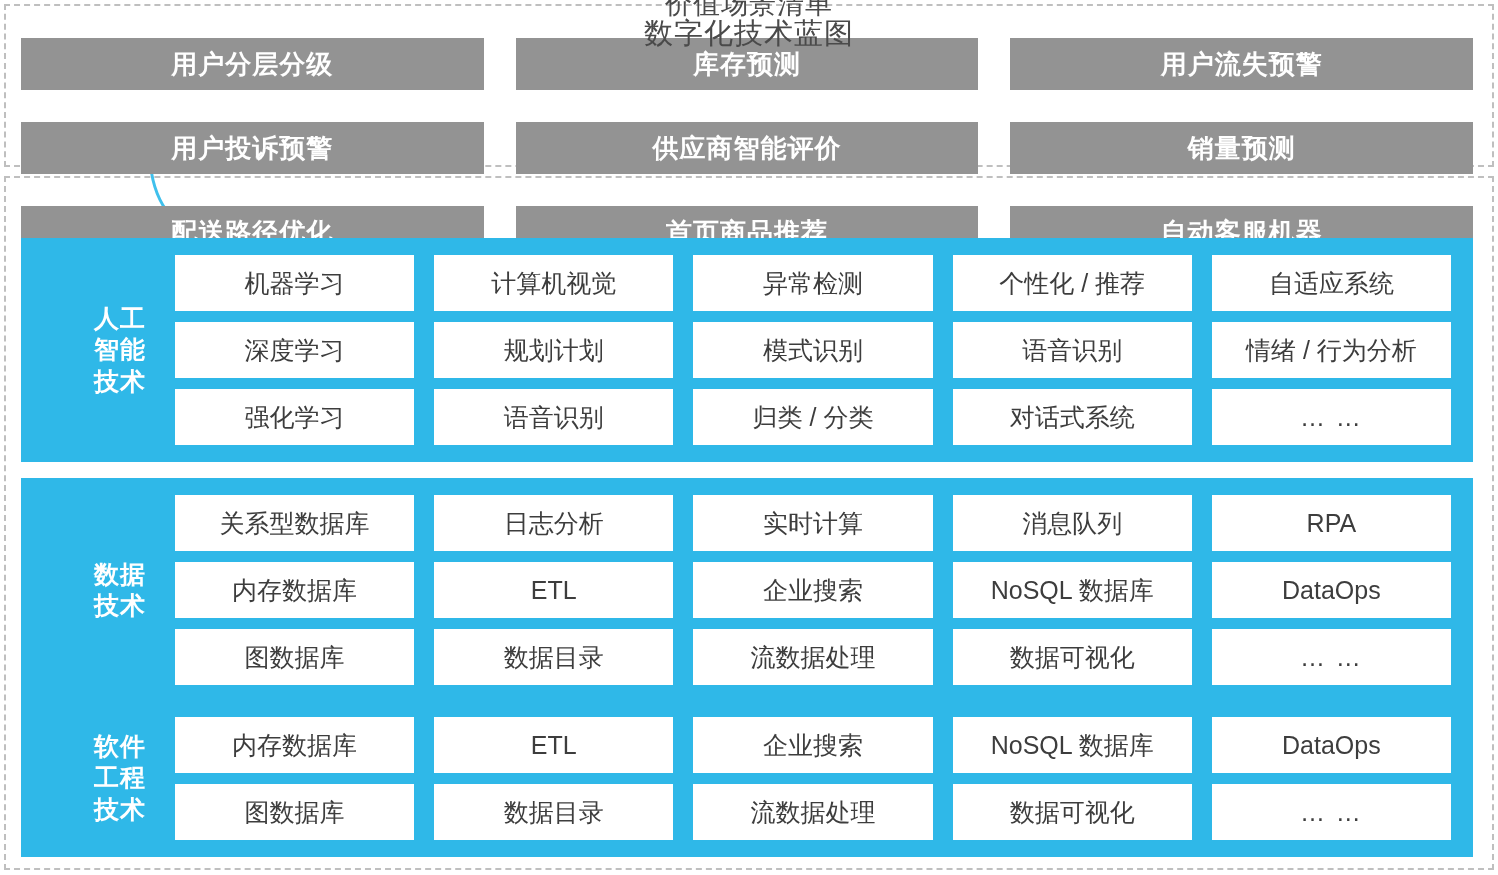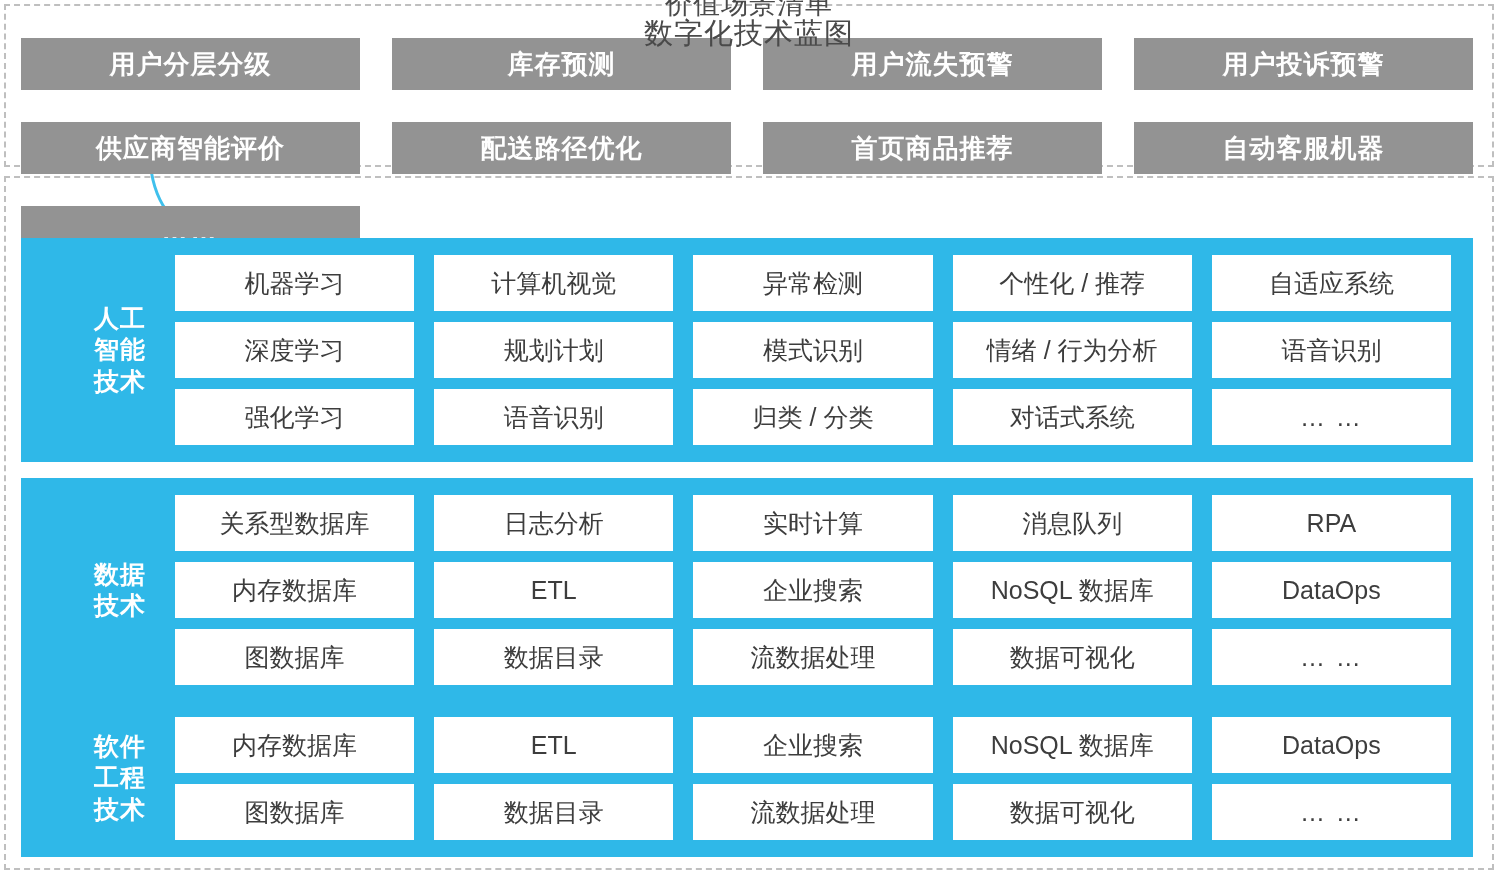--- a/index.html
+++ b/index.html
@@ -49,21 +49,21 @@
   #scenario-title { top: -14px; }
   #blueprint-title { top: 14px; font-size: 29px; }
 
   
   #scenario-grid {
     position: absolute;
     left: 21px;
     top: 38px;
     width: 1452px;
     display: grid;
-    grid-template-columns: repeat(4, 1fr);
+    grid-template-columns: repeat(3, 1fr);
     column-gap: 58px;
     row-gap: 11px;
     gap: 32px;
   }
   .scenario-cell {
     background: #939393;
     color: #ffffff;
     font-size: 26px;
     font-weight: bold;
     height: 52px;
@@ -149,20 +149,21 @@
 
   <div class="panel" id="scenario-panel"></div>
   <div class="panel-title" id="scenario-title">价值场景清单</div>
 
   <div id="scenario-grid">
     <div class="scenario-cell">用户分层分级</div>
     <div class="scenario-cell">库存预测</div>
     <div class="scenario-cell">用户流失预警</div>
     <div class="scenario-cell">用户投诉预警</div>
     <div class="scenario-cell">供应商智能评价</div>
+    <div class="scenario-cell">销量预测</div>
     <div class="scenario-cell">配送路径优化</div>
     <div class="scenario-cell">首页商品推荐</div>
     <div class="scenario-cell">自动客服机器</div>
     <div class="scenario-cell empty-dots">……</div>
   </div>
 
   <div class="panel" id="blueprint-panel"></div>
   <div class="panel-title" id="blueprint-title">数字化技术蓝图</div>
 
   <div class="band" id="band-ai">
@@ -173,22 +174,22 @@
     </div>
     <div class="band-grid">
       <div class="tech-cell">机器学习</div>
       <div class="tech-cell">计算机视觉</div>
       <div class="tech-cell">异常检测</div>
       <div class="tech-cell">个性化 / 推荐</div>
       <div class="tech-cell">自适应系统</div>
       <div class="tech-cell">深度学习</div>
       <div class="tech-cell">规划计划</div>
       <div class="tech-cell">模式识别</div>
+      <div class="tech-cell">语音识别</div>
       <div class="tech-cell">情绪 / 行为分析</div>
-      <div class="tech-cell">语音识别</div>
       <div class="tech-cell">强化学习</div>
       <div class="tech-cell">语音识别</div>
       <div class="tech-cell">归类 / 分类</div>
       <div class="tech-cell">对话式系统</div>
       <div class="tech-cell dots">… …</div>
     </div>
   </div>
 
   <div class="band" id="band-data">
     <div class="band-label">

